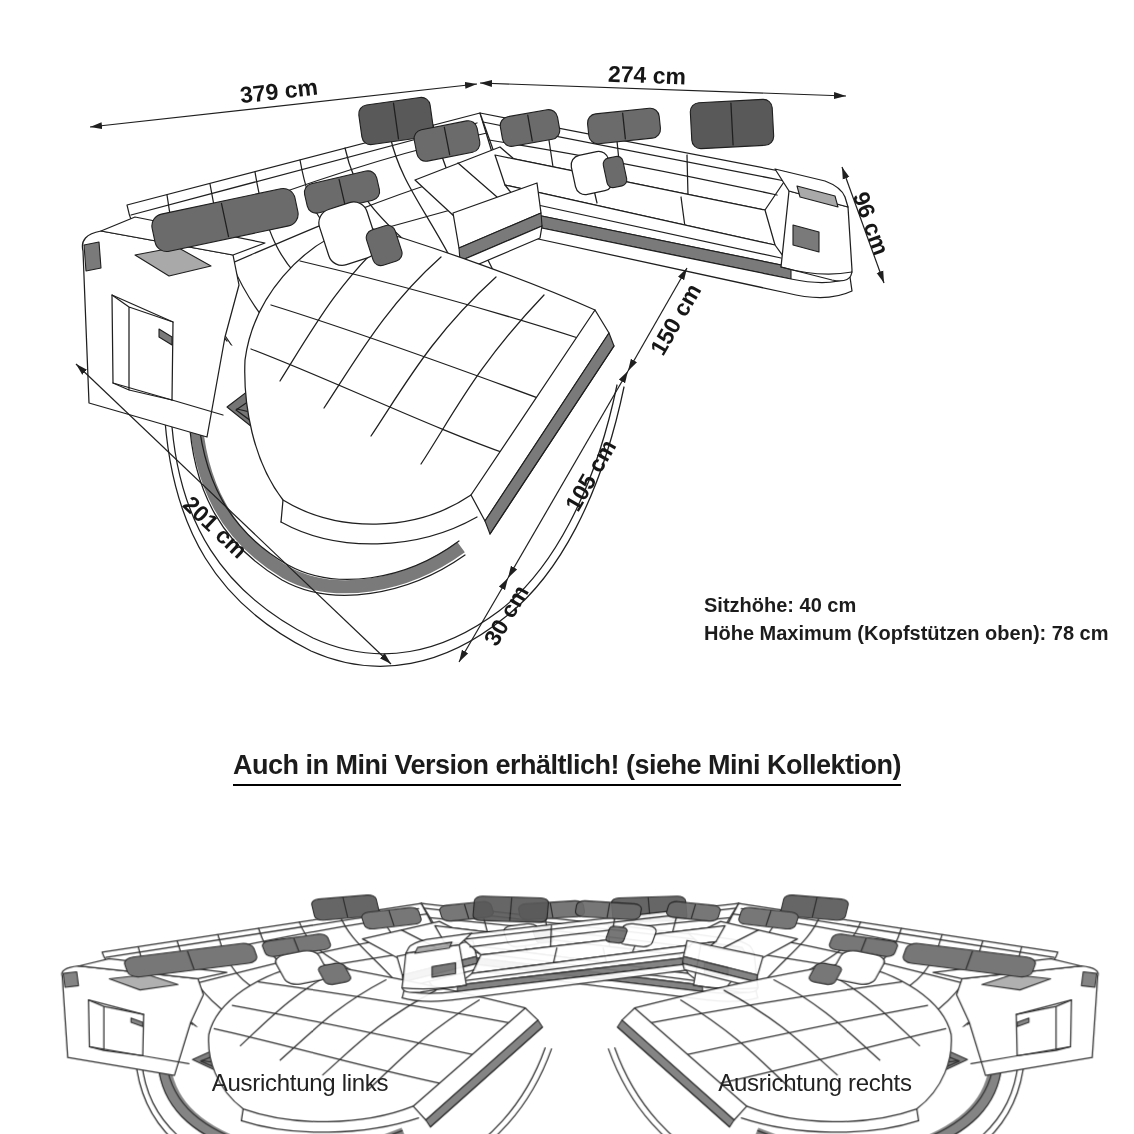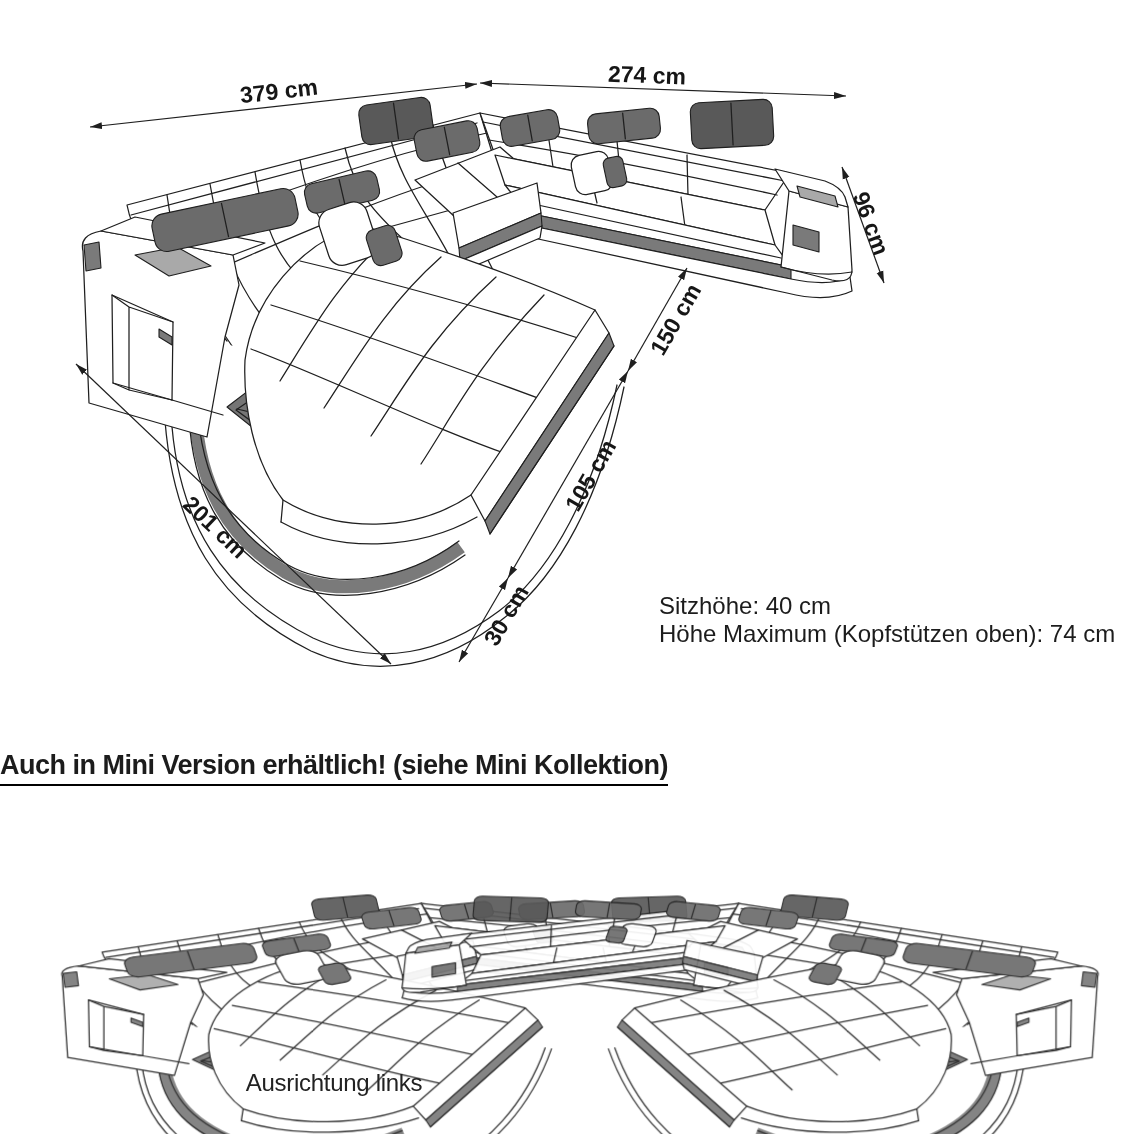--- a/index.html
+++ b/index.html
@@ -18,27 +18,27 @@
   .hr  {fill:var(--headrest,#6b6b6b);stroke:var(--line,#1f1f1f);stroke-width:1.1;}
   .hrd {fill:var(--headrest-dark,#595959);stroke:var(--line,#1f1f1f);stroke-width:1.1;}
   .strip{fill:none;stroke:var(--led-strip,#7a7a7a);stroke-width:13;}
   #sofa *{vector-effect:non-scaling-stroke;}
 
   .dim{stroke:var(--line,#1f1f1f);stroke-width:1.2;fill:none;
        marker-start:url(#arr);marker-end:url(#arr);}
 
   .dim-label{position:absolute;font-size:23px;font-weight:600;white-space:nowrap;
              transform-origin:center center;color:#161616;}
-  .specs{position:absolute;left:659px;top:592px;font-size:24px;font-weight:400;
+  .specs{position:absolute;left:704px;top:592px;font-size:20px;font-weight:700;
          line-height:27.5px;white-space:nowrap;}
-  .mini-banner{position:absolute;left:0;top:750px;width:1134px;text-align:left;}
+  .mini-banner{position:absolute;left:0;top:750px;width:1134px;text-align:center;}
   .mini-banner span{display:inline-block;font-size:27px;font-weight:700;letter-spacing:-0.5px;
                     border-bottom:2.5px solid #000;padding-bottom:3px;}
   .variant-label{position:absolute;font-size:24px;font-weight:400;letter-spacing:-0.3px;
-                 transform:translate(-50%,-50%);white-space:nowrap;color:#222;margin-left:34px;}
+                 transform:translate(-50%,-50%);white-space:nowrap;color:#222;}
 </style>
 </head>
 <body>
 
 <div class="stage">
 
   <svg class="scene" viewBox="0 0 1134 1134">
     <defs>
       <marker id="arr" orient="auto-start-reverse" markerWidth="13" markerHeight="9" refX="12" refY="4" markerUnits="userSpaceOnUse">
         <path d="M0,0.5 L12,4 L0,7.5 Z" fill="#1f1f1f"></path>
@@ -183,21 +183,22 @@
   <div class="dim-label" style="left:240px;top:78px;transform:rotate(-6.5deg);">379 cm</div>
   <div class="dim-label" style="left:608px;top:62px;transform:rotate(2deg);">274 cm</div>
   <div class="dim-label" style="left:838px;top:210px;transform:rotate(70deg);">96 cm</div>
   <div class="dim-label" style="left:637px;top:306px;transform:rotate(-60deg);">150 cm</div>
   <div class="dim-label" style="left:552px;top:462px;transform:rotate(-60deg);">105 cm</div>
   <div class="dim-label" style="left:474px;top:602px;transform:rotate(-60deg);">30 cm</div>
   <div class="dim-label" style="left:176px;top:514px;transform:rotate(43.5deg);">201 cm</div>
 
   <div class="specs">
     <div>Sitzhöhe: 40 cm</div>
-    <div>Höhe Maximum (Kopfstützen oben): 74 cm</div>
+    <div>Höhe Maximum (Kopfstützen oben): 78 cm</div>
   </div>
 
   <div class="mini-banner">
     <span>Auch in Mini Version erhältlich! (siehe Mini Kollektion)</span>
   </div>
 
   <div class="variant-label" style="left:300px;top:1083px;">Ausrichtung links</div>
+  <div class="variant-label" style="left:815px;top:1083px;">Ausrichtung rechts</div>
 </div>
 
 </body></html>

